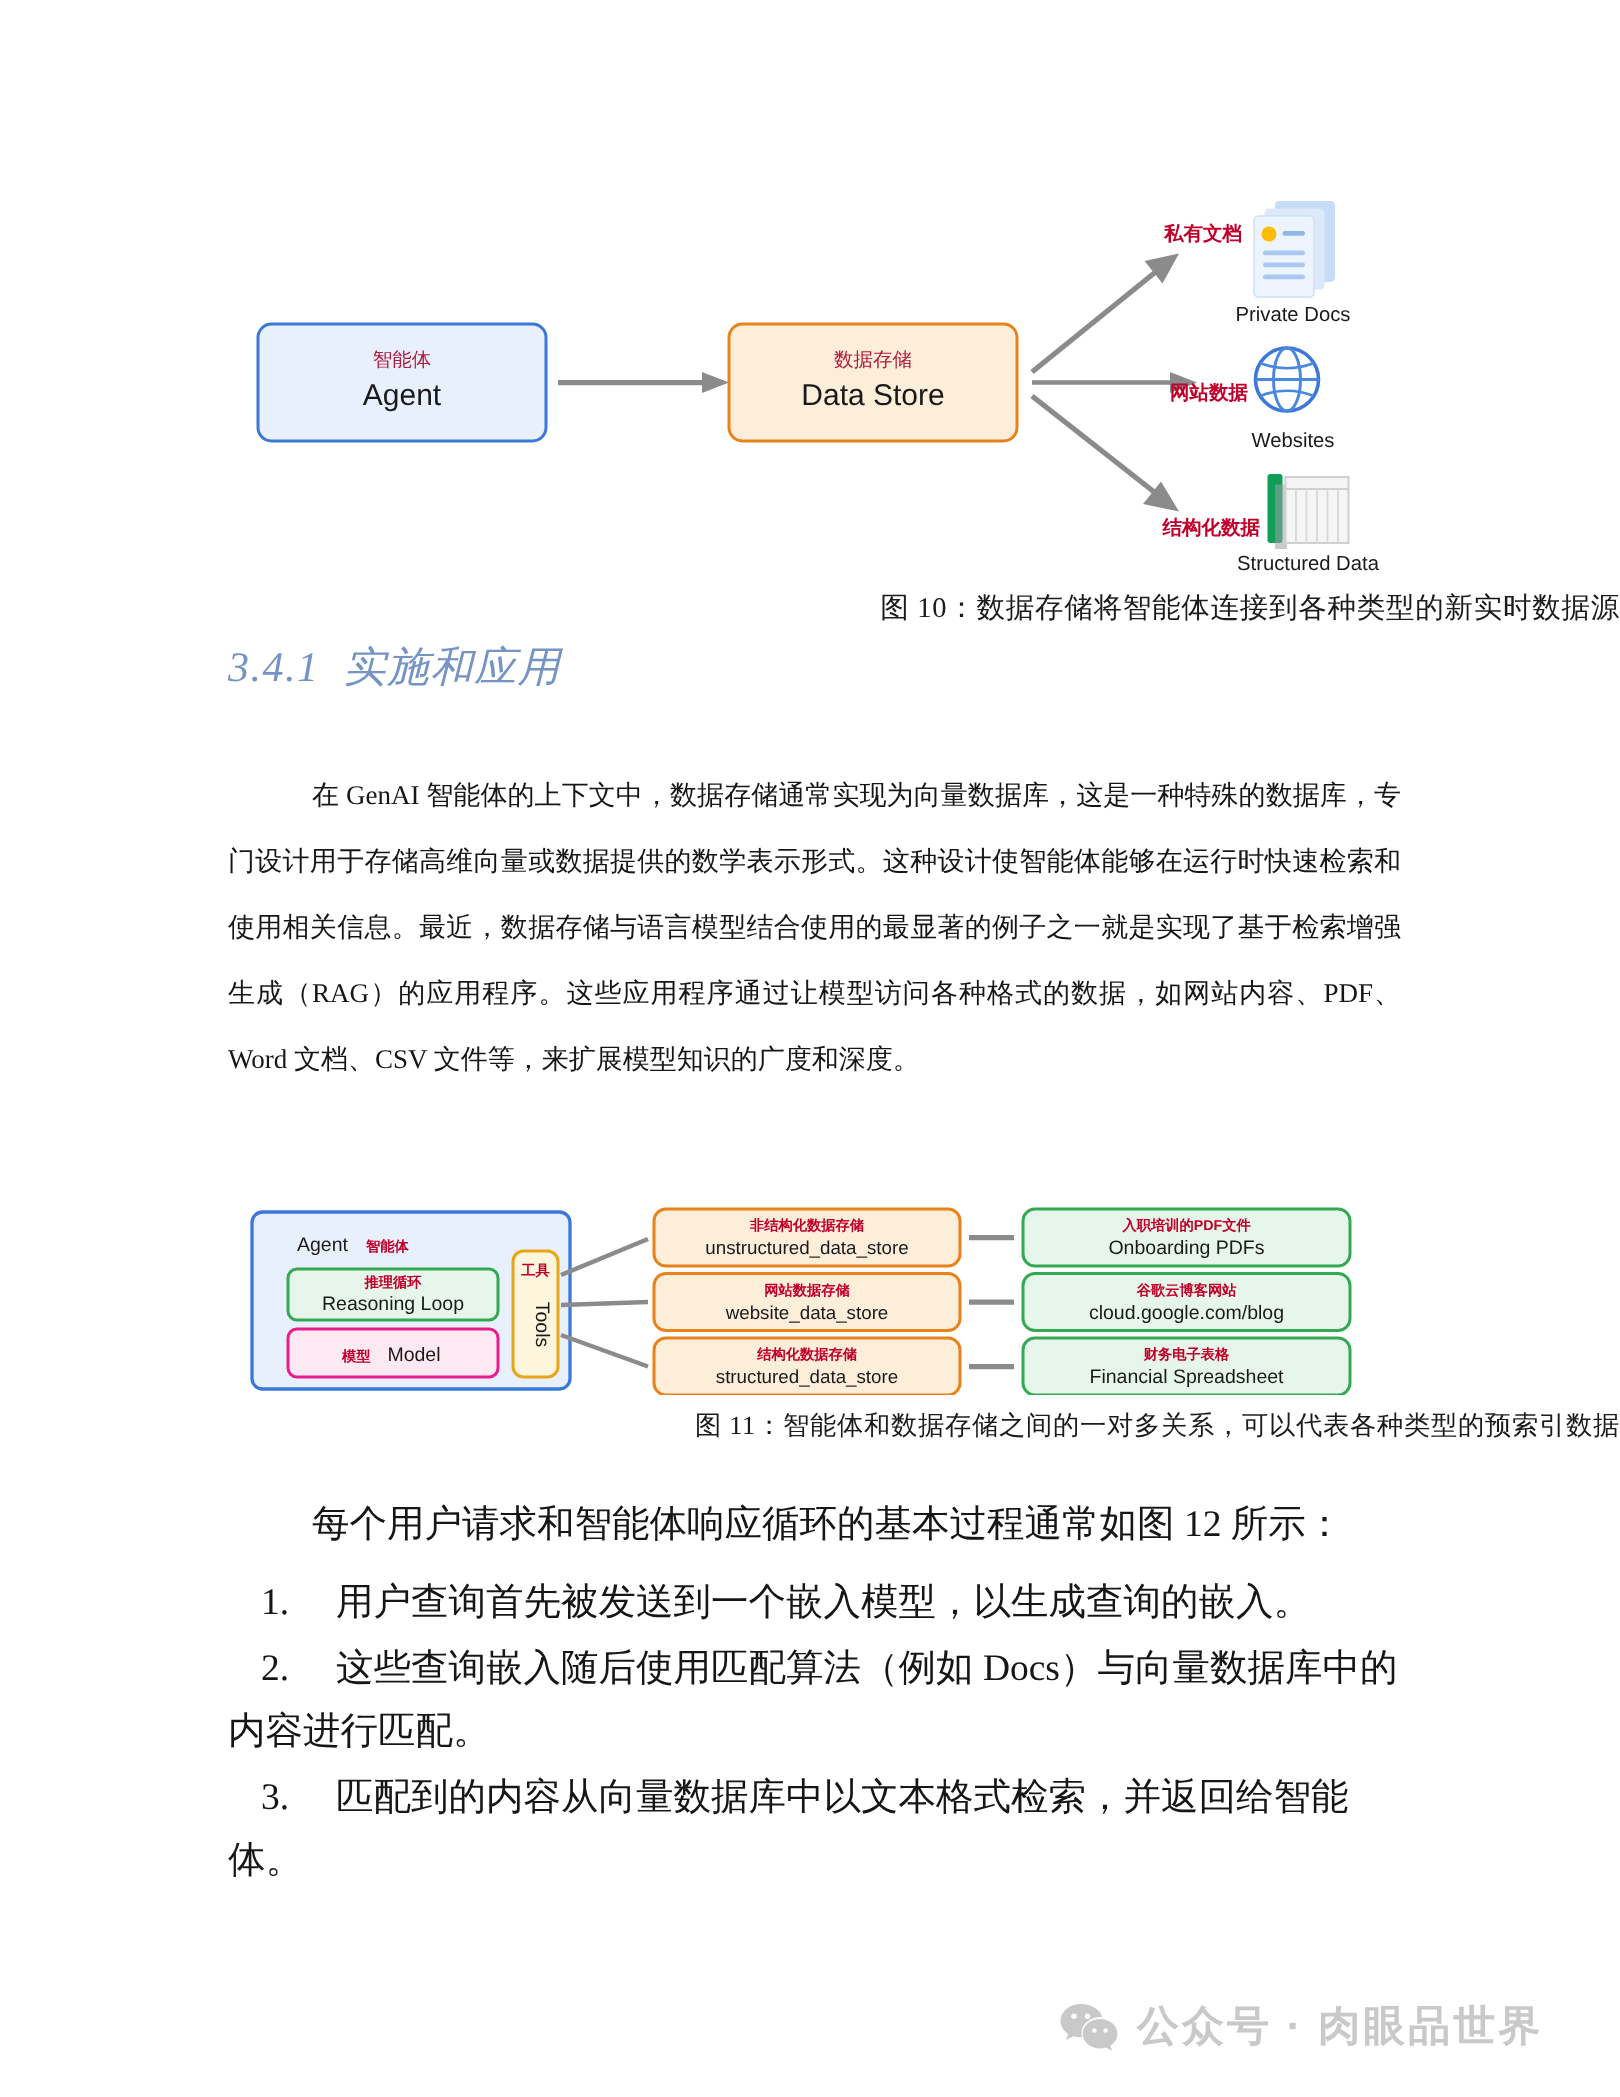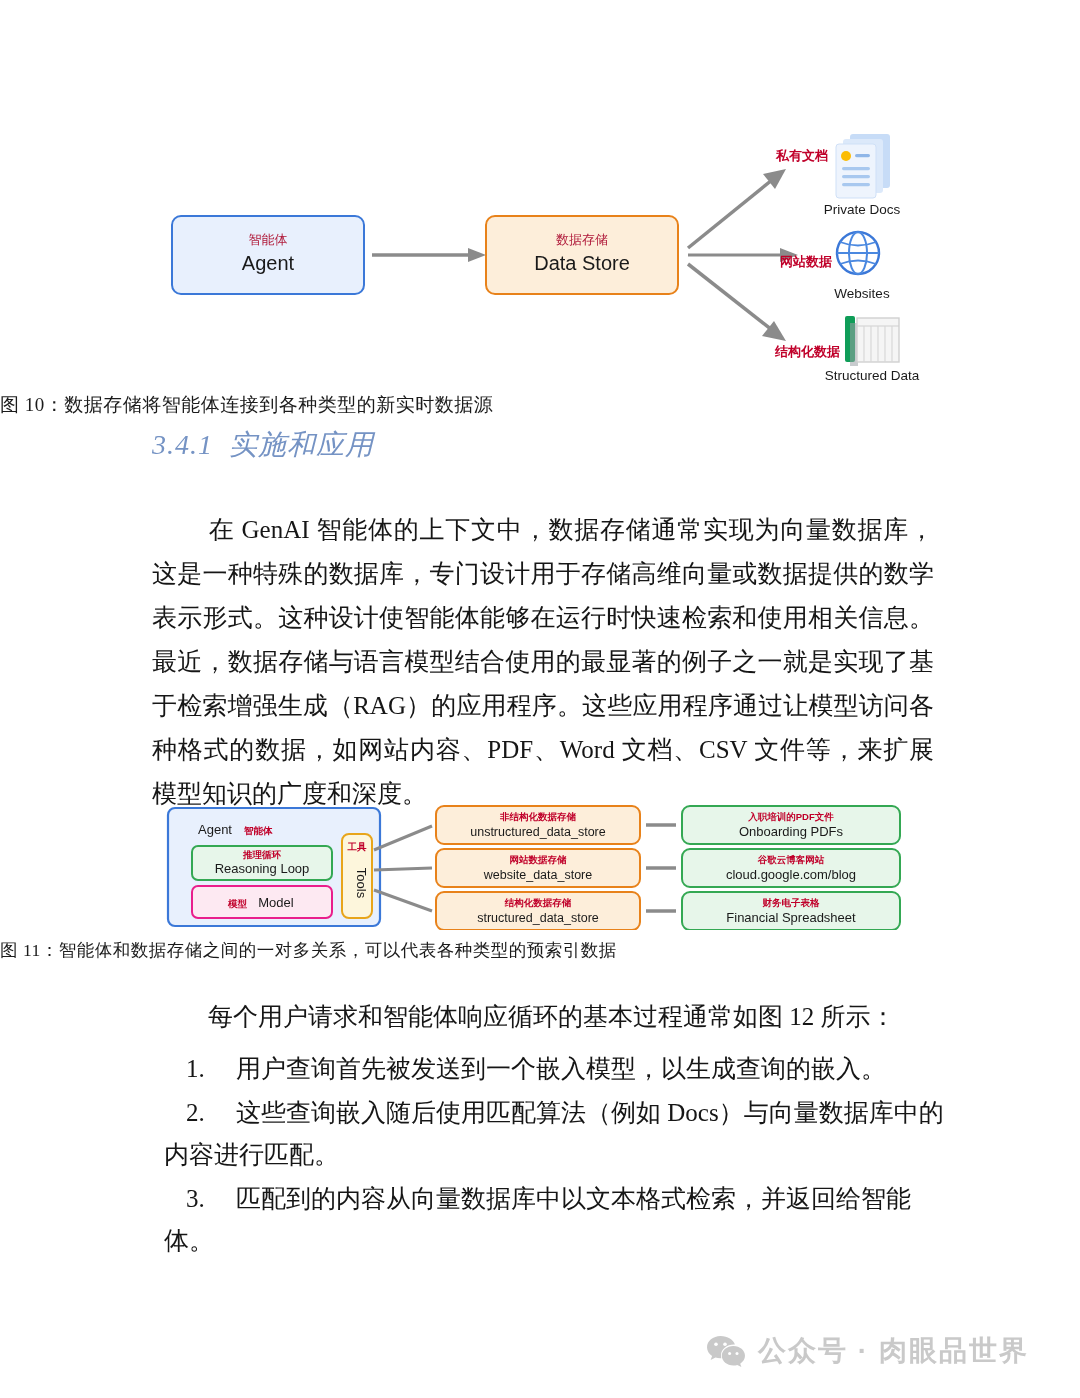--- a/index.html
+++ b/index.html
@@ -50,21 +50,21 @@
   .src-label-en {
     font-family: "Liberation Sans", sans-serif;
     fill: #1a1a1a;
     font-size: 13.5px;
   }
 
   
   .caption {
     position: absolute;
     width: 100%;
-    text-align: left;
+    text-align: right;
     font-family: "Liberation Serif", serif;
     font-size: 19px;
     color: #1b1b1b;
     letter-spacing: 0.5px;
   }
   #caption10 { left: 0; top: 392px; }
   #caption11 { left: 0; top: 938px; font-size: 17.5px; }
 
   
   .heading {
@@ -78,21 +78,21 @@
     letter-spacing: 1px;
   }
   .heading .num { margin-right: 16px; }
 
   
   .body-text {
     position: absolute;
     left: 152px;
     width: 782px;
     font-family: "Liberation Serif", serif;
-    font-size: 25px;
+    font-size: 18px;
     line-height: 44px;
     color: #161616;
     text-align: justify;
     text-justify: inter-character;
   }
   #para1 { top: 508px; }
   #para1 .indent { display: inline-block; width: 56px; }
 
   #para2 {
     top: 995px;
@@ -102,21 +102,20 @@
 
   .num-list {
     position: absolute;
     left: 152px;
     width: 782px;
     top: 1048px;
     font-family: "Liberation Serif", serif;
     font-size: 25px;
     line-height: 42px;
     color: #161616;
-    margin-left: 12px;
   }
   .num-item { display: block; margin-bottom: 2px; }
   .num-item .marker {
     display: inline-block;
     width: 72px;
     padding-left: 22px;
     box-sizing: border-box;
   }
 
   

